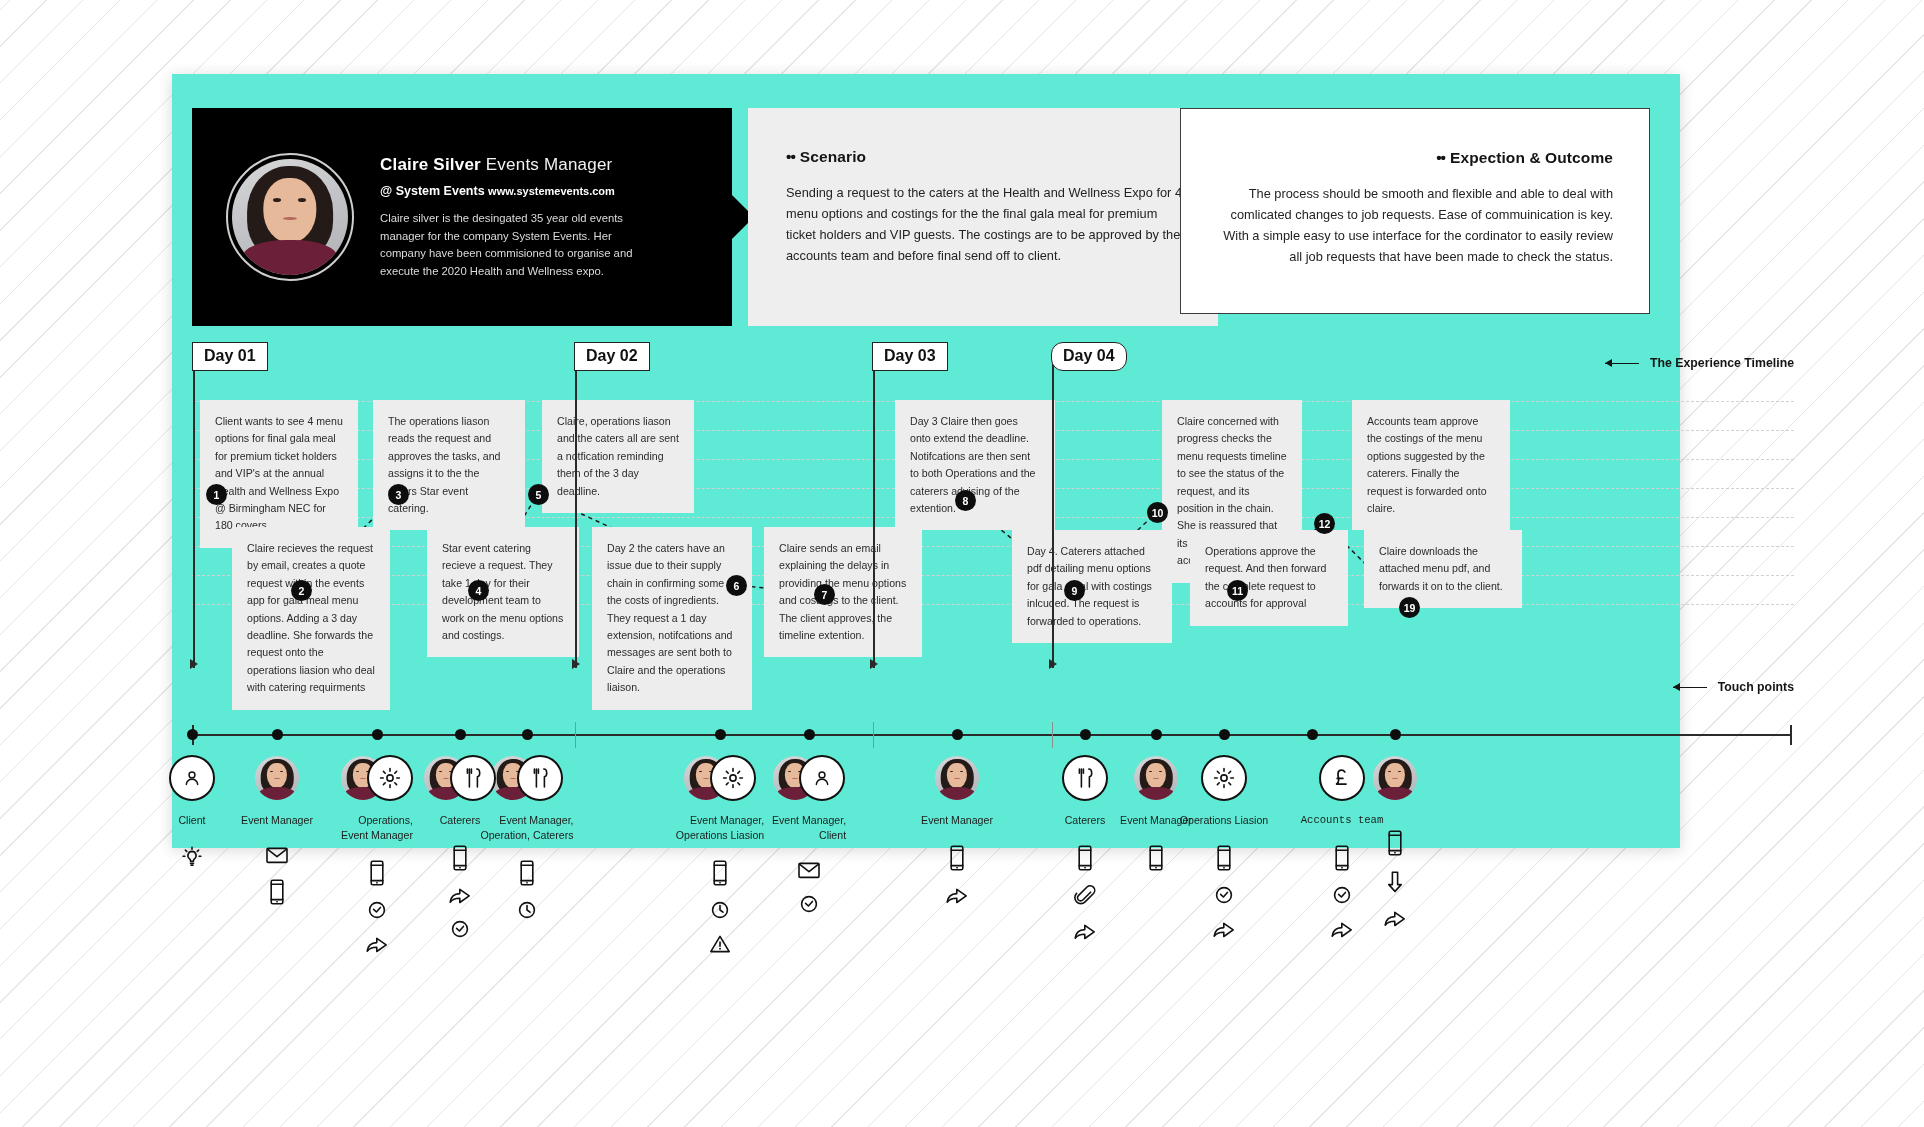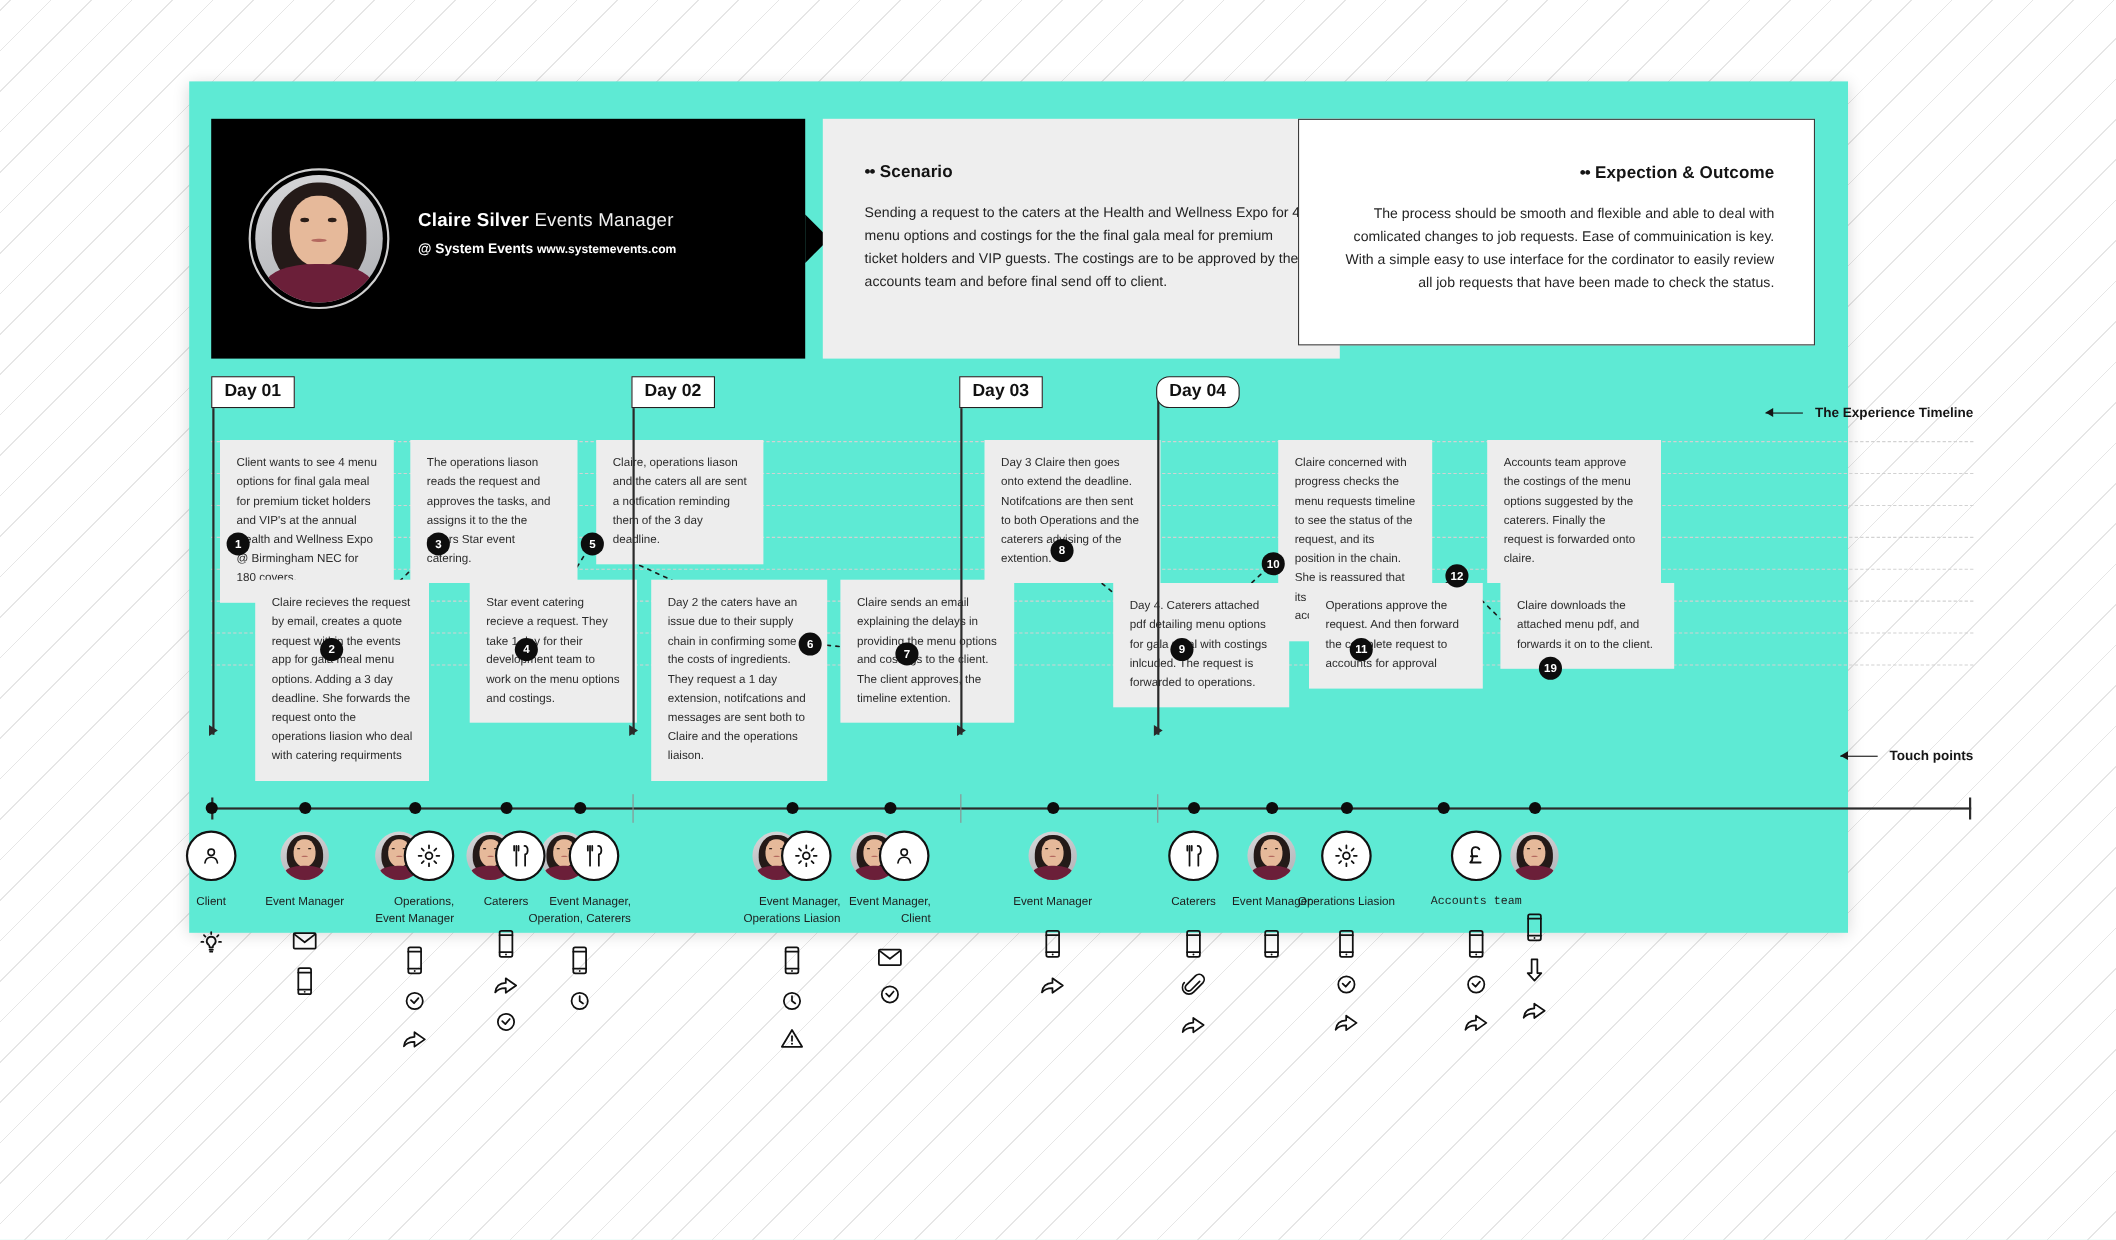--- a/index.html
+++ b/index.html
@@ -320,20 +320,21 @@
     </div>
     <div class="persona-text">
       <div class="persona-name">
         <b>Claire Silver</b>
         <span>Events Manager</span>
       </div>
       <div class="persona-company">
         <span>@ System Events</span>
         <em>www.systemevents.com</em>
       </div>
+      <div class="persona-desc">Claire silver is the desingated 35 year old events manager for the company System Events. Her company have been commisioned to organise and execute the 2020 Health and Wellness expo.</div>
     </div>
   </div>
 
   <div class="scenario">
     <div class="scenario-arrow"></div>
     <div class="panel-pad">
       <div class="panel-head">
         <span class="dots">••</span><span>Scenario</span>
       </div>
       <div class="panel-body">Sending a request to the caters at the Health and Wellness Expo for 4 menu options and costings for the the final gala meal for premium ticket holders and VIP guests. The costings are to be approved by the accounts team and before final send off to client.</div>
@@ -394,21 +395,21 @@
         <div class="node" style="left: 892px; top: 238px;">9</div>
         <div class="card" style="left: 990px; top: 58px; width: 140px;">Claire concerned with progress checks the menu requests timeline to see the status of the request, and its position in the chain. She is reassured that its currently with the accounts team</div>
         <div class="node" style="left: 975px; top: 160px;">10</div>
         <div class="card" style="left: 1018px; top: 188px; width: 158px;">Operations approve the request. And then forward the complete request to accounts for approval</div>
         <div class="node" style="left: 1055px; top: 238px;">11</div>
         <div class="card" style="left: 1180px; top: 58px; width: 158px;">Accounts team approve the costings of the menu options suggested by the caterers. Finally the request is forwarded onto claire.</div>
         <div class="node" style="left: 1142px; top: 171px;">12</div>
         <div class="card" style="left: 1192px; top: 188px; width: 158px;">Claire downloads the attached menu pdf, and forwards it on to the client.</div>
         <div class="node" style="left: 1227px; top: 255px;">19</div>
       </div>
-    <div class="side-label" style="right:18px; top:26px;">
+    <div class="side-label" style="right:18px; top:14px;">
       <span class="arrow-left"></span>
       <span>The Experience Timeline</span>
     </div>
   </div>
 
   <div id="touch">
     <div class="side-label" style="right:18px; top:8px;">
       <span class="arrow-left"></span>
       <span>Touch points</span>
     </div>

